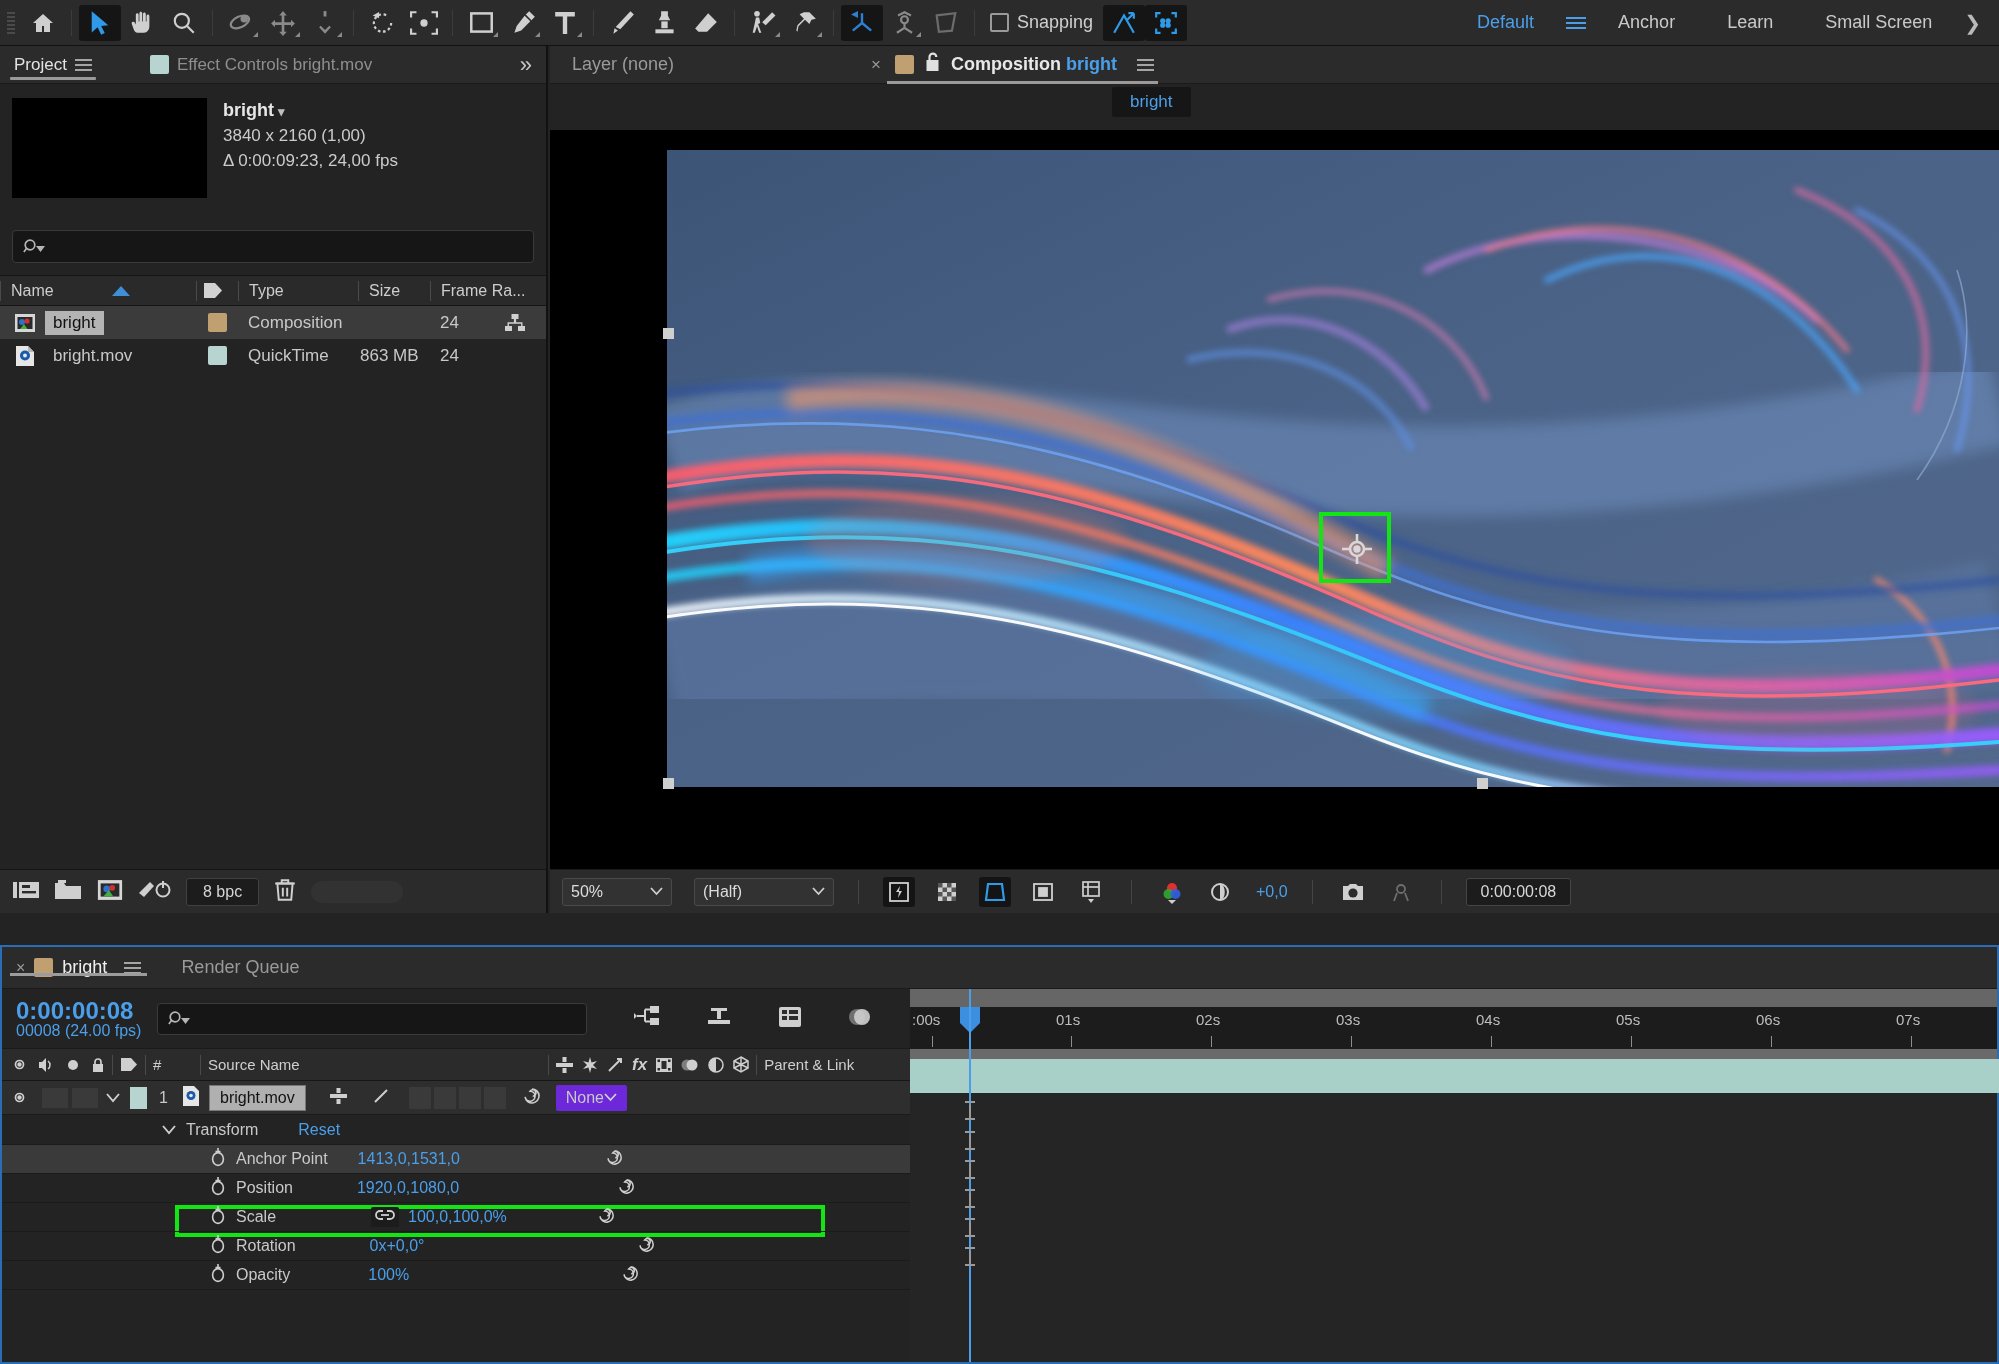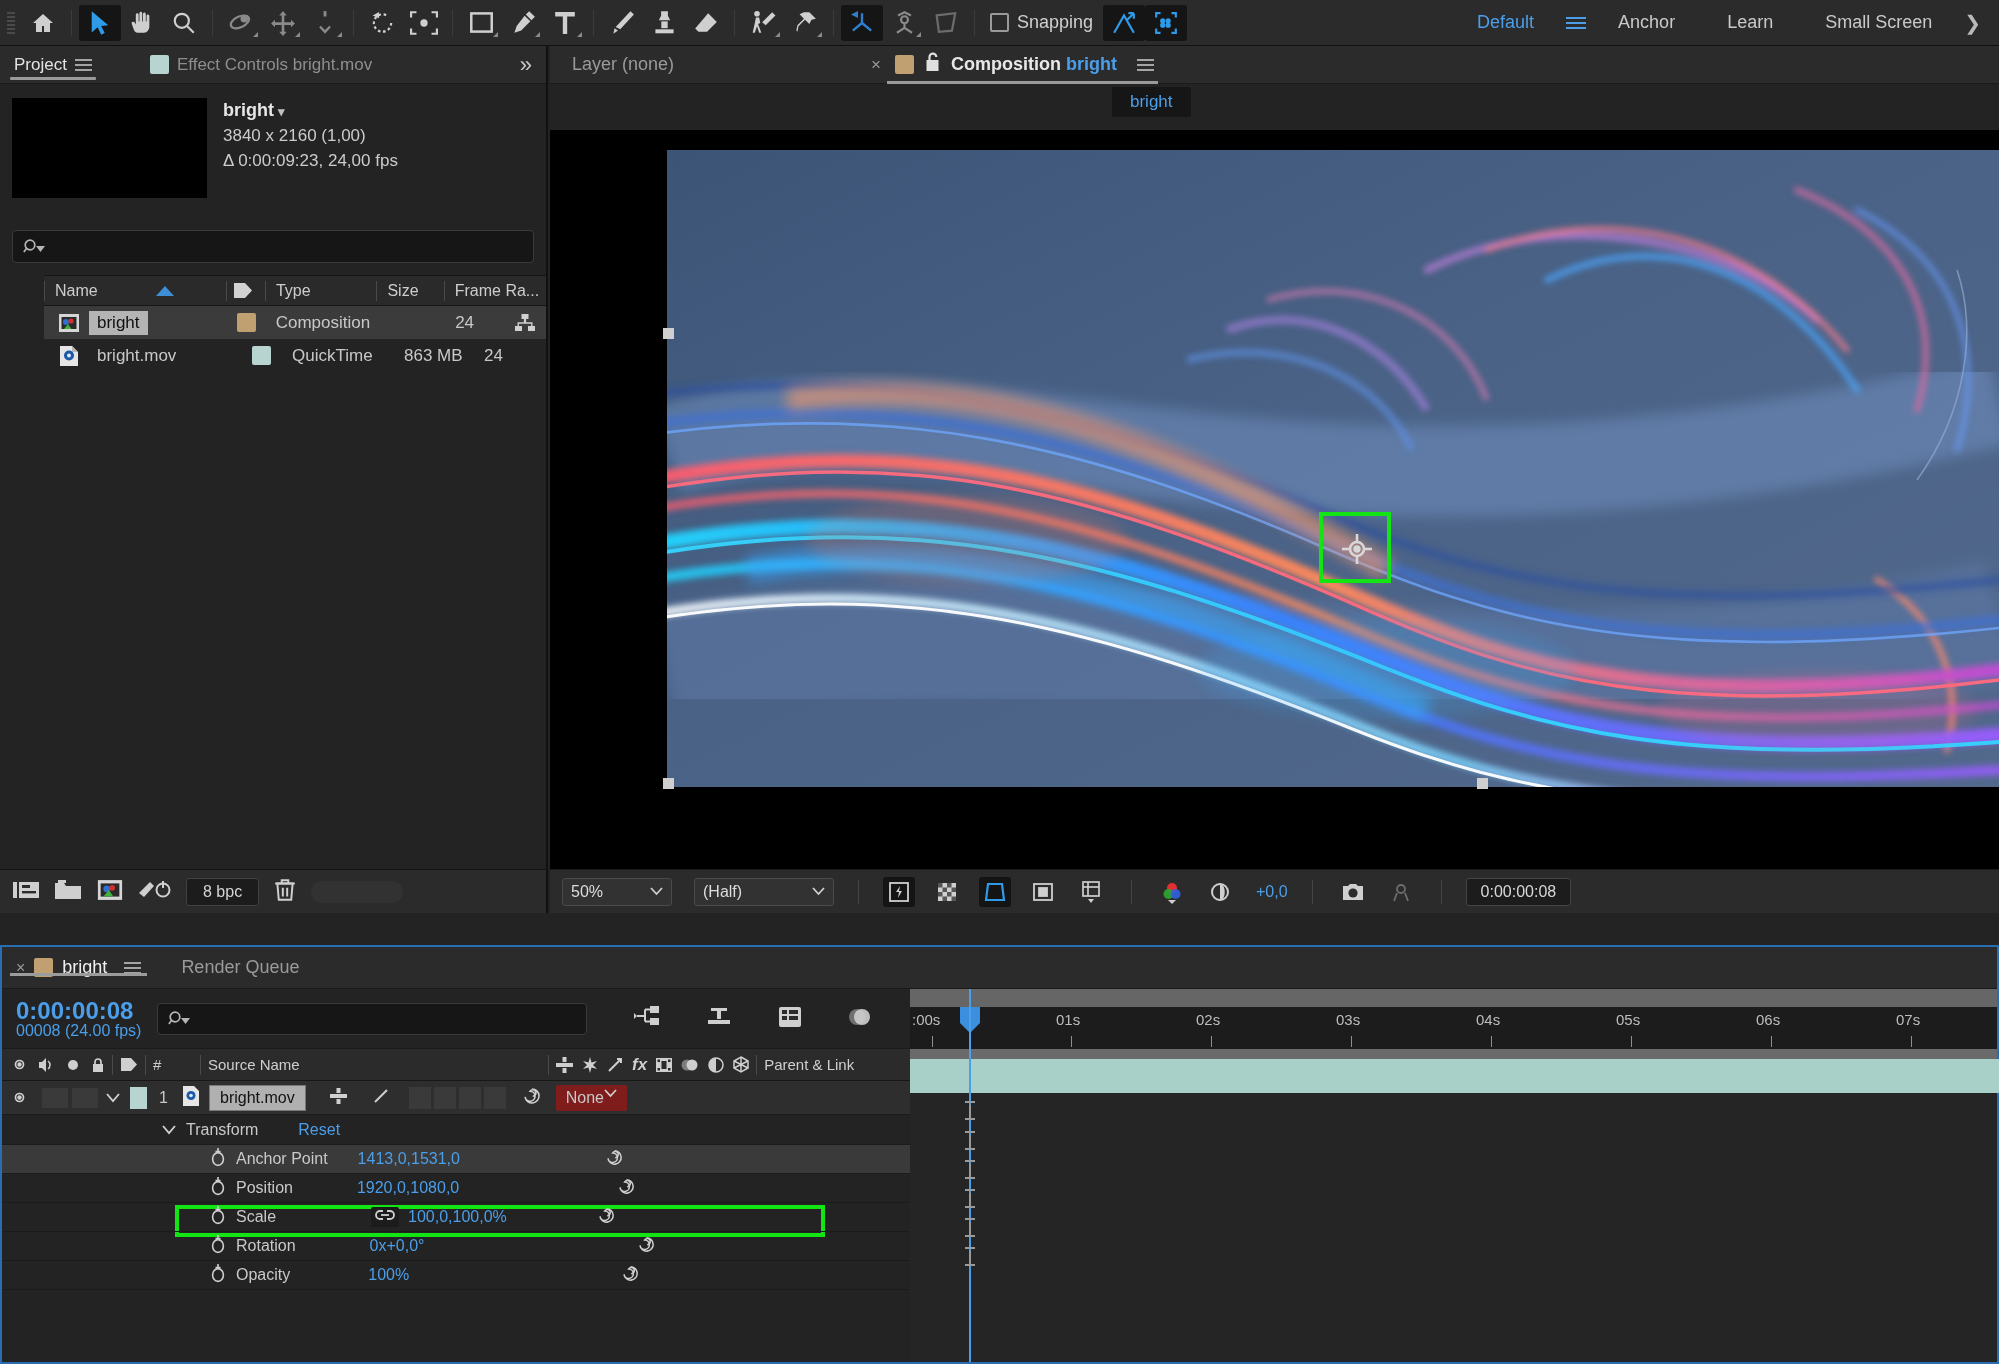--- a/index.html
+++ b/index.html
@@ -70,21 +70,21 @@
   .proj-title .caret { font-size:13px; color:#c0c0c0; margin-left:4px; }
   .proj-line { font-size:17px; color:#cbcbcb; margin-top:5px; }
 
   .proj-search {
     margin:26px 12px 0 12px; height:33px; background:#161616;
     border:1px solid #3a3a3a; border-radius:4px; display:flex; align-items:center;
     padding:0 10px;
   }
   .magnify { position:relative; width:22px;height:18px; }
 
-  .proj-table { margin-top:12px;margin-left:44px; }
+  .proj-table { margin-top:12px; }
   .pt-head {
     display:flex; height:31px; align-items:center; background:#2a2a2a;
     border-top:1px solid #151515; border-bottom:1px solid #151515;
     font-size:16px; color:#cdcdcd;
   }
   .pt-head .col { border-left:1px solid #4a4a4a; padding-left:10px; height:20px;
                   display:flex;align-items:center; }
   .pt-row { display:flex; align-items:center; height:33px; font-size:17px; }
   .pt-row.sel { background:#3b3b3b; }
   .pt-name { display:flex; align-items:center; gap:9px; padding-left:14px; }
@@ -914,21 +914,21 @@
     </span>
     <span style="width:22px;height:22px;background:#3a3a3a;margin-left:20px"></span>
     <span style="width:22px;height:22px;background:#3a3a3a;margin-left:3px"></span>
     <span style="width:22px;height:22px;background:#3a3a3a;margin-left:3px"></span>
     <span style="width:22px;height:22px;background:#3a3a3a;margin-left:3px"></span>
     <span style="margin-left:16px">
       <svg width="20" height="20" viewBox="0 0 20 20" fill="none" stroke="#cfcfcf" stroke-width="1.6">
             <path d="M10 3a7 7 0 1 1-6.9 8 5 5 0 1 0 5-5.8 3.2 3.2 0 1 1 2.6 5"></path>
           </svg>
     </span>
-    <span style="margin-left:14px;display:flex;background:#7f1d1d;padding:4px 10px;border-radius:2px">
+    <span style="margin-left:14px;display:flex;align-items:center;background:#6d28d9;padding:4px 10px;border-radius:2px">
       <span>None</span>
       <svg width="13" height="9" viewBox="0 0 13 9" fill="none" stroke="#cfcfcf" stroke-width="1.8">
             <path d="M1 1l5.5 6L12 1"></path>
           </svg>
     </span>
   </div>
 
   <div class="row" style="width:908px;height:30px">
     <span style="margin-left:160px">
       <svg width="14" height="10" viewBox="0 0 14 10" fill="none" stroke="#cfcfcf" stroke-width="1.9">

